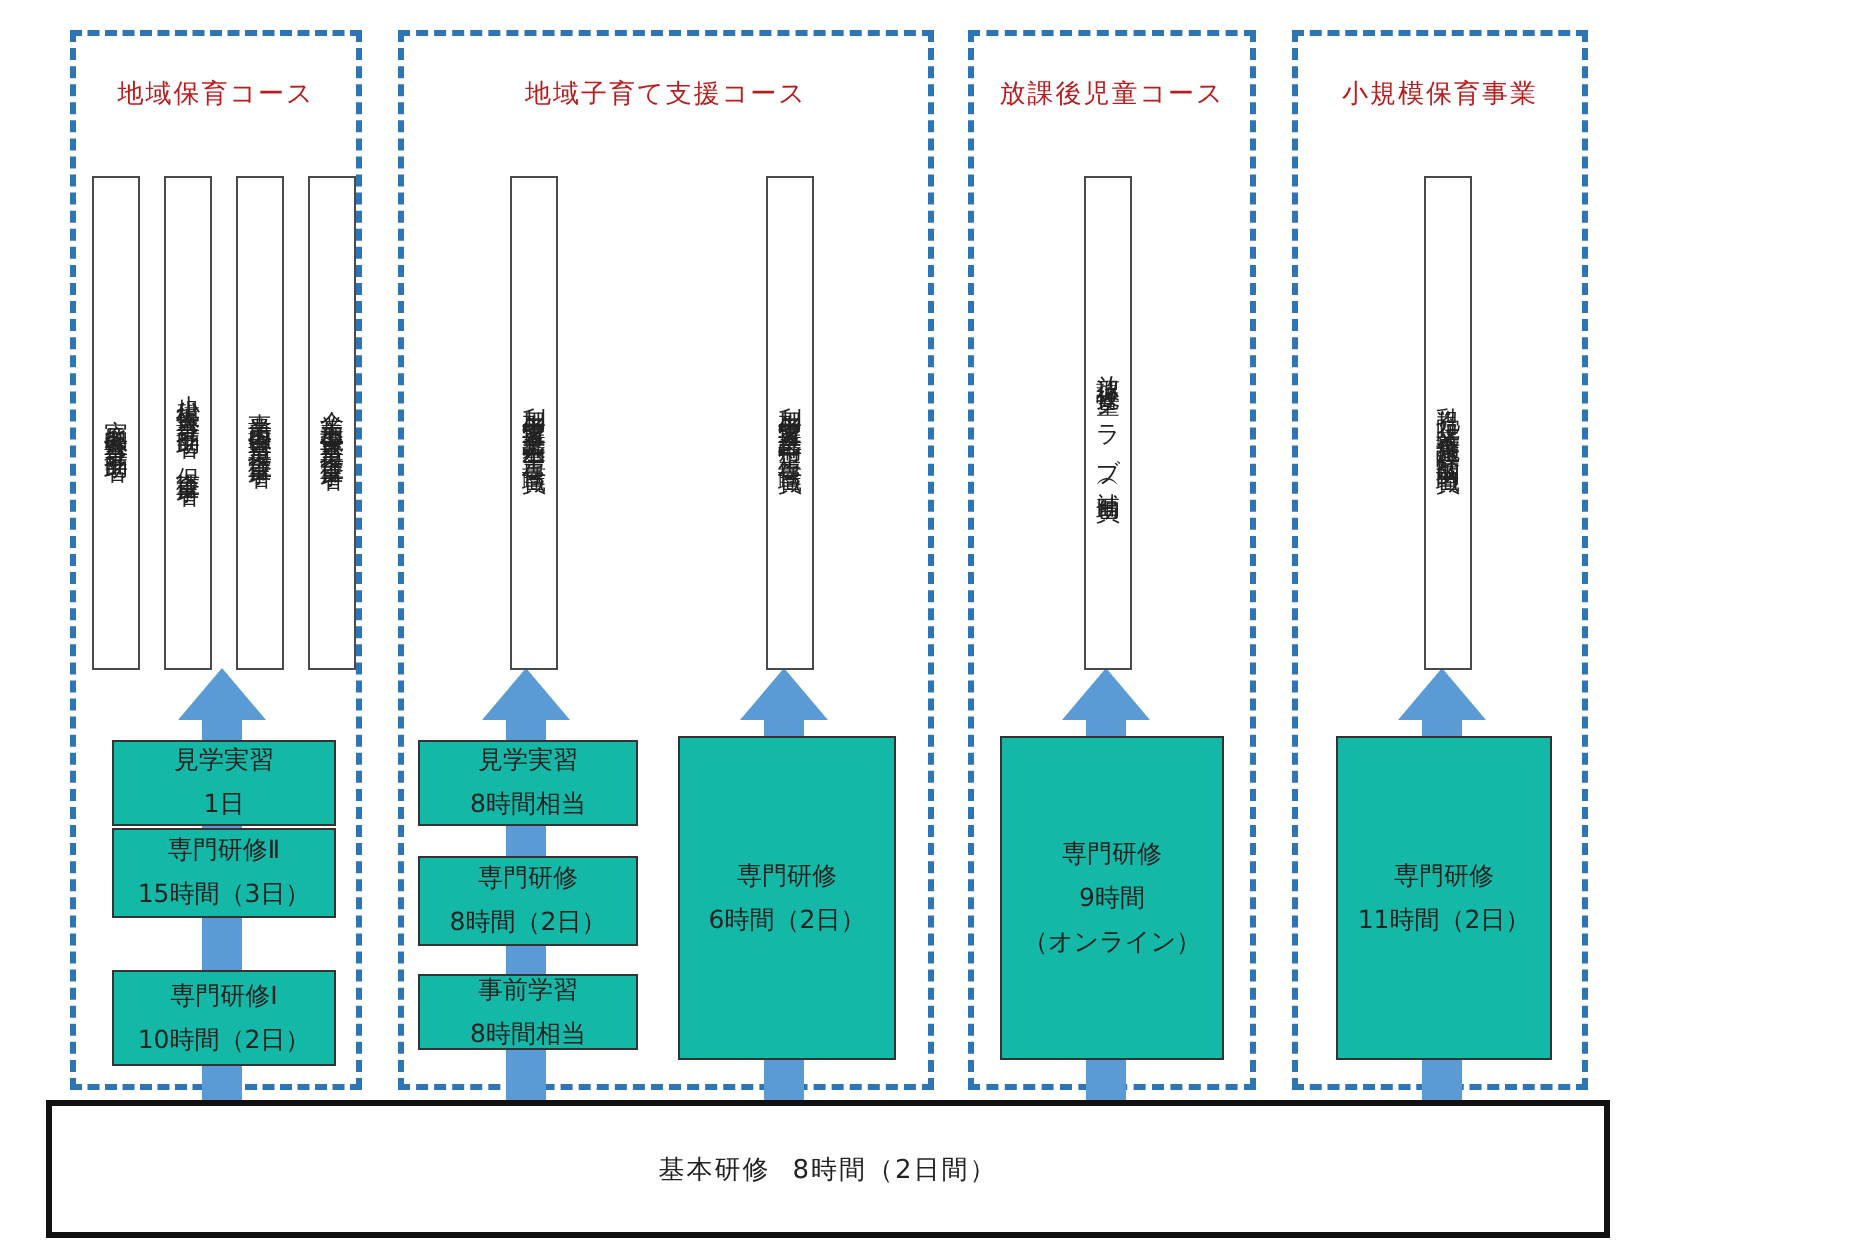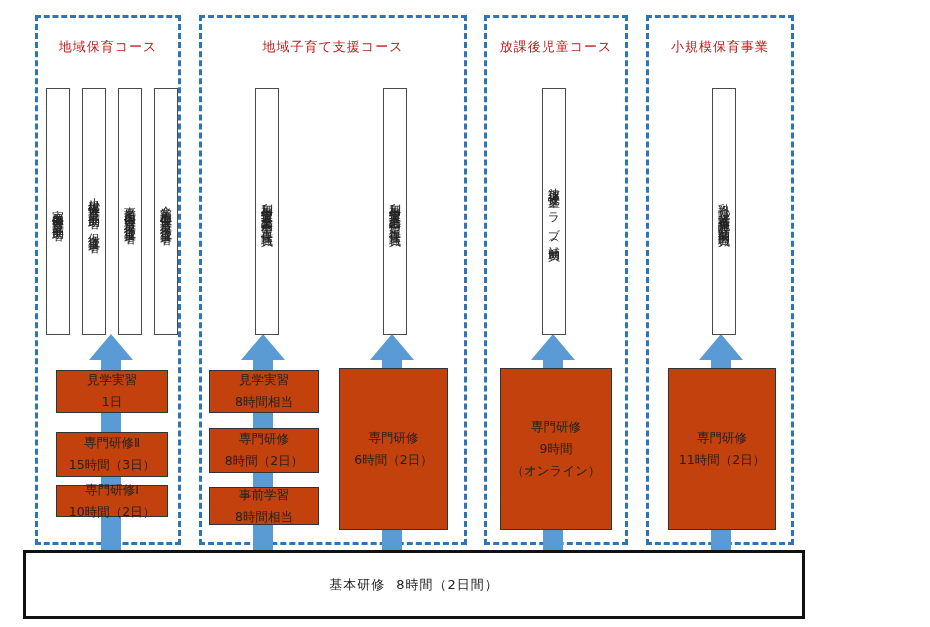--- a/index.html
+++ b/index.html
@@ -14,31 +14,31 @@
   .c4 { left:646px; width:148px; }
 
   .course-title { position:absolute; top:20px; left:0; right:0; text-align:center;
                   font-size:13px; letter-spacing:1px; color:#b91c1c; white-space:nowrap; }
 
   .track { position:absolute; top:70px; height:247px; width:24px; border:1px solid #4a4a4a;
            background:#fff; z-index:2; display:flex; align-items:center; justify-content:center; }
   .vtext { writing-mode:vertical-rl; text-orientation:mixed; font-size:12px; letter-spacing:2px;
            line-height:1; color:#222; }
 
-  .step { position:absolute; background:#c2410c; border:1px solid #333; z-index:2;
+  .step { position:absolute; background:#14b8a6; border:1px solid #333; z-index:2;
           display:flex; flex-direction:column; align-items:center; justify-content:center; gap:5px; }
   .step .ln { font-size:12.5px; text-align:center; white-space:nowrap; color:#222; }
 
   
   .c1 .track:nth-of-type(2){ left:8px; }   
   .c1 .t2 { left:44px; }  .c1 .t3 { left:80px; }  .c1 .t4 { left:116px; }
   .c1 .step { left:18px; width:112px; }
   .c1 .s1 { top:352px; height:43px; }
-  .c1 .s2 { top:414px; height:45px; }
-  .c1 .s3 { top:467px; height:32px; }
+  .c1 .s2 { top:396px; height:45px; }
+  .c1 .s3 { top:467px; height:48px; }
 
   
   .c2 .ta { left:53px; } .c2 .tb { left:181px; }
   .c2 .colstep { left:7px; width:110px; }
   .c2 .s1 { top:352px; height:43px; }
   .c2 .s2 { top:410px; height:45px; }
   .c2 .s3 { top:469px; height:38px; }
   .c2 .tall { left:137px; width:109px; top:350px; height:162px; }
 
   

